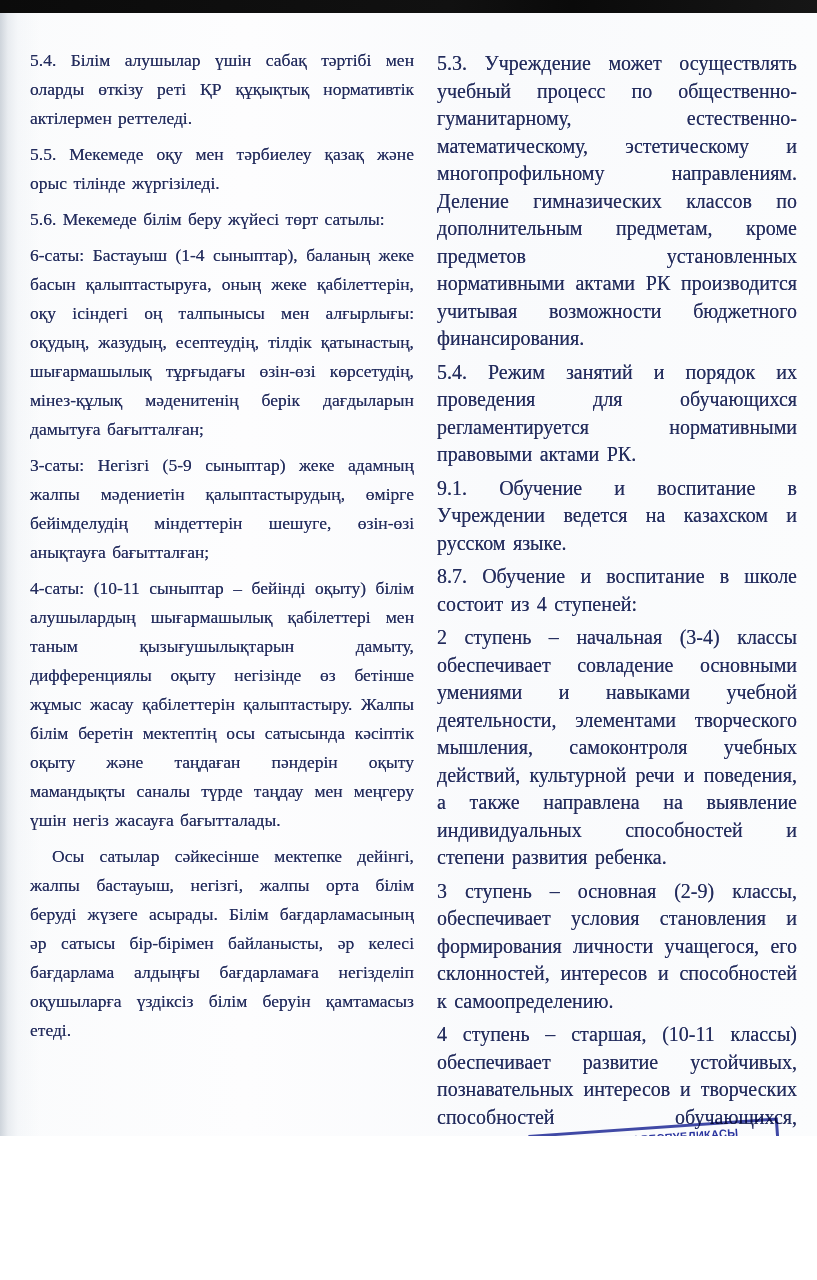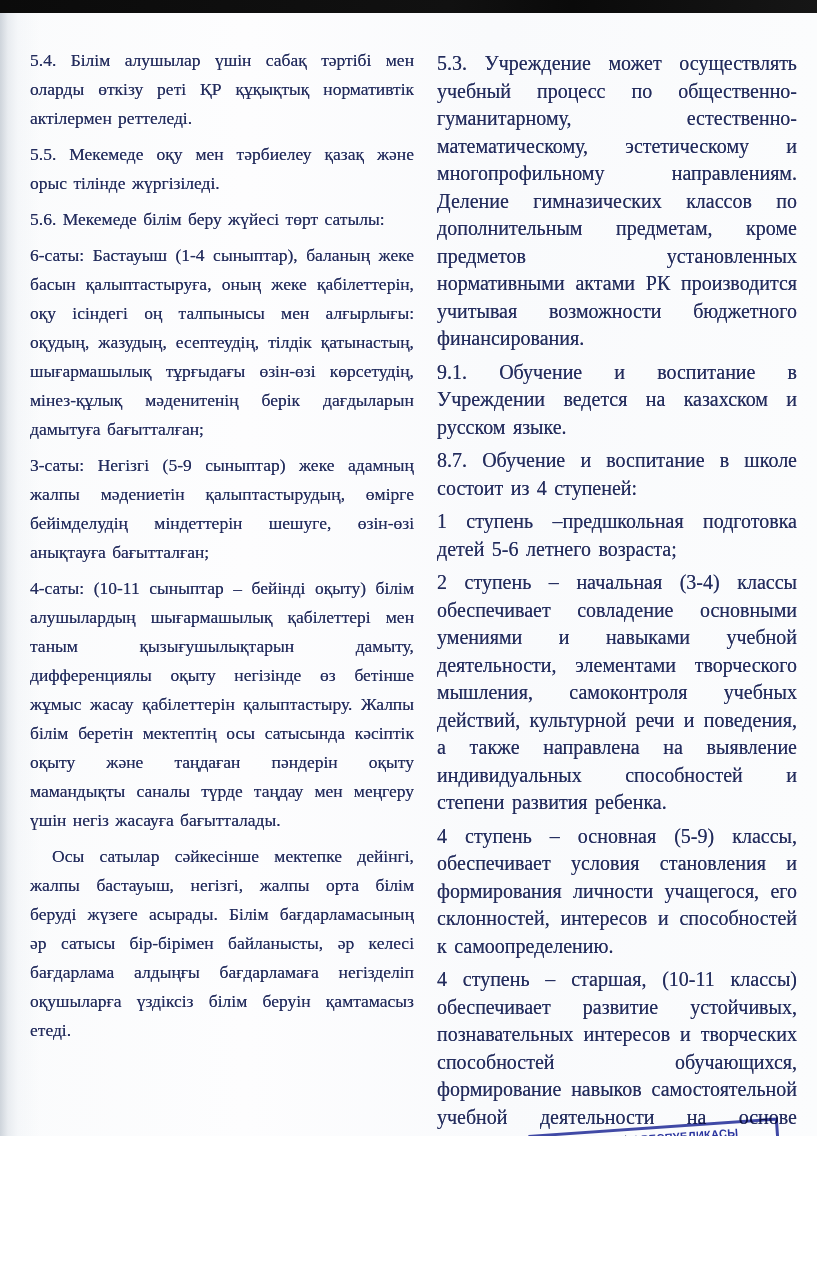--- a/index.html
+++ b/index.html
@@ -107,25 +107,25 @@
     <p>5.5. Мекемеде оқу мен тәрбиелеу қазақ және орыс тілінде жүргізіледі.</p>
     <p>5.6. Мекемеде білім беру жүйесі төрт сатылы:</p>
     <p>6-саты: Бастауыш (1-4 сыныптар), баланың жеке басын қалыптастыруға, оның жеке қабілеттерін, оқу ісіндегі оң талпынысы мен алғырлығы: оқудың, жазудың, есептеудің, тілдік қатынастың, шығармашылық тұрғыдағы өзін-өзі көрсетудің, мінез-құлық мәденитенің берік дағдыларын дамытуға бағытталған;</p>
     <p>3-саты: Негізгі (5-9 сыныптар) жеке адамның жалпы мәдениетін қалыптастырудың, өмірге бейімделудің міндеттерін шешуге, өзін-өзі анықтауға бағытталған;</p>
     <p>4-саты: (10-11 сыныптар – бейінді оқыту) білім алушылардың шығармашылық қабілеттері мен таным қызығушылықтарын дамыту, дифференциялы оқыту негізінде өз бетінше жұмыс жасау қабілеттерін қалыптастыру. Жалпы білім беретін мектептің осы сатысында кәсіптік оқыту және таңдаған пәндерін оқыту мамандықты саналы түрде таңдау мен меңгеру үшін негіз жасауға бағытталады.</p>
     <p class="indent">Осы сатылар сәйкесінше мектепке дейінгі, жалпы бастауыш, негізгі, жалпы орта білім беруді жүзеге асырады. Білім бағдарламасының әр сатысы бір-бірімен байланысты, әр келесі бағдарлама алдыңғы бағдарламаға негізделіп оқушыларға үздіксіз білім беруін қамтамасыз етеді.</p>
   </div>
 
   <div class="col col-right">
     <p>5.3. Учреждение может осуществлять учебный процесс по общественно-гуманитарному, естественно-математическому, эстетическому и многопрофильному направлениям. Деление гимназических классов по дополнительным предметам, кроме предметов установленных нормативными актами РК производится учитывая возможности бюджетного финансирования.</p>
+    <p>5.4. Режим занятий и порядок их проведения для обучающихся регламентируется нормативными правовыми актами РК.</p>
     <p>9.1. Обучение и воспитание в Учреждении ведется на казахском и русском языке.</p>
     <p>8.7. Обучение и воспитание в школе состоит из 4 ступеней:</p>
-    <p>1 ступень –предшкольная подготовка детей 5-6 летнего возраста;</p>
     <p>2 ступень – начальная (3-4) классы обеспечивает совладение основными умениями и навыками учебной деятельности, элементами творческого мышления, самоконтроля учебных действий, культурной речи и поведения, а также направлена на выявление индивидуальных способностей и степени развития ребенка.</p>
-    <p>4 ступень – основная (5-9) классы, обеспечивает условия становления и формирования личности учащегося, его склонностей, интересов и способностей к самоопределению.</p>
+    <p>3 ступень – основная (2-9) классы, обеспечивает условия становления и формирования личности учащегося, его склонностей, интересов и способностей к самоопределению.</p>
     <p>4 ступень – старшая, (10-11 классы) обеспечивает развитие устойчивых, познавательных интересов и творческих способностей обучающихся, формирование навыков самостоятельной учебной деятельности на основе дифференцнации обучения. На этой ступени общеобразовательной школы осуществляется профильное обучение и обучение по выбору, направленное на реализацию интересов, способностей и профессиональной ориентации учащихся.</p>
 
   </div>
 
   <div class="stamp">
     <div class="stamp-org">ҚАЗАҚСТАН РЕСПУБЛИКАСЫ</div>
     <div class="stamp-org">ӘДІЛЕТ МИНИСТРЛІГІ</div>
     <div class="stamp-org">АЛМАТЫ ОБЛЫСЫ</div>
     <div class="stamp-org">ӘДІЛЕТ ДЕПАРТАМЕНТІ</div>
     <div class="stamp-org">ҚАРАСАЙ АУДАНАРАЛЫҚ</div>

